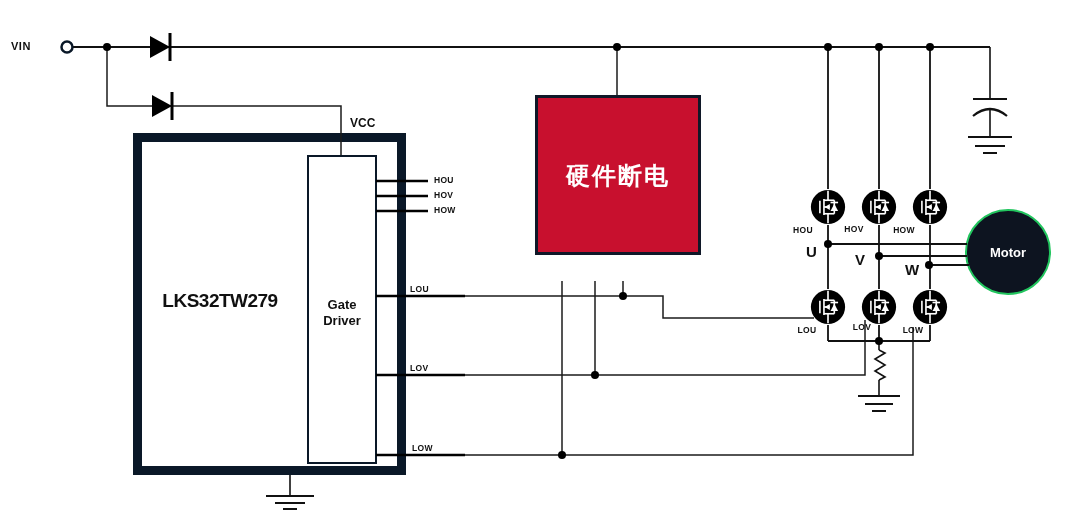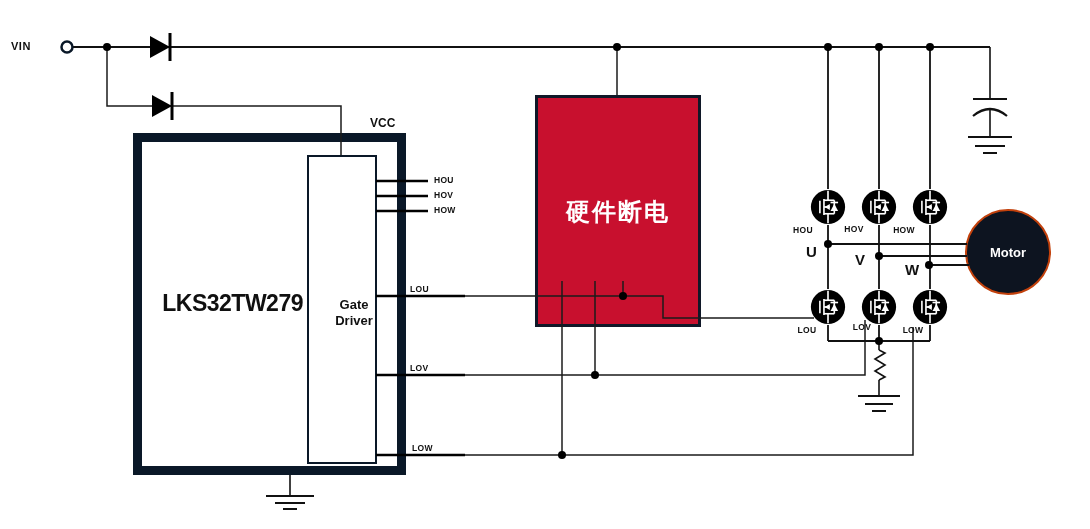--- a/index.html
+++ b/index.html
@@ -11,39 +11,39 @@
   
   .main-box{
     left:133px;top:133px;width:273px;height:342px;box-sizing:border-box;
     border:9px solid #0A1828;background:#fff;z-index:1;
   }
   .driver-box{
     left:307px;top:155px;width:70px;height:309px;box-sizing:border-box;
     border:2px solid #0A1828;background:#fff;z-index:2;
   }
   .brake-box{
-    left:535px;top:95px;width:166px;height:232px;box-sizing:border-box;
+    left:535px;top:95px;width:166px;height:160px;box-sizing:border-box;
     border:3px solid #101828;background:#C8102E;z-index:1;
     display:flex;flex-direction:column;align-items:center;justify-content:center;
     color:#fff;font-size:24px;font-weight:bold;line-height:29px;letter-spacing:2px;
   }
   .motor{
     left:965px;top:209px;width:86px;height:86px;border-radius:50%;box-sizing:border-box;
-    background:#0D1420;border:2px solid #c2410c;z-index:1;
+    background:#0D1420;border:2px solid #22c55e;z-index:1;
     display:flex;align-items:center;justify-content:center;
     color:#fff;font-size:13px;font-weight:bold;
   }
   
   #wires{position:absolute;left:0;top:0;z-index:3;}
   
   .lbl{position:absolute;z-index:4;white-space:nowrap;color:#101010;}
   .vin{left:11px;top:40px;font-size:11px;font-weight:bold;letter-spacing:.5px;}
-  .vcc{left:350px;top:116px;font-size:12px;font-weight:bold;margin-left:20px;}
-  .chip{left:137px;top:290px;width:166px;text-align:right;font-size:23px;font-weight:bold;letter-spacing:-.5px;}
-  .gdrv{left:307px;top:297px;width:70px;text-align:center;font-size:13px;font-weight:600;line-height:16px;padding-left:12px;}
+  .vcc{left:350px;top:116px;font-size:12px;font-weight:bold;}
+  .chip{left:137px;top:290px;width:166px;text-align:center;font-size:19px;font-weight:bold;letter-spacing:-.5px;}
+  .gdrv{left:307px;top:297px;width:70px;text-align:center;font-size:13px;font-weight:600;line-height:16px;}
   .pin{font-size:8.5px;font-weight:bold;letter-spacing:.3px;}
   .brlbl{font-size:8.5px;font-weight:bold;width:30px;text-align:center;letter-spacing:.3px;}
   .phase{font-size:15px;font-weight:bold;}
 </style>
 </head>
 <body>
 
 <div id="canvas">
 
   <div class="abs main-box"></div>

